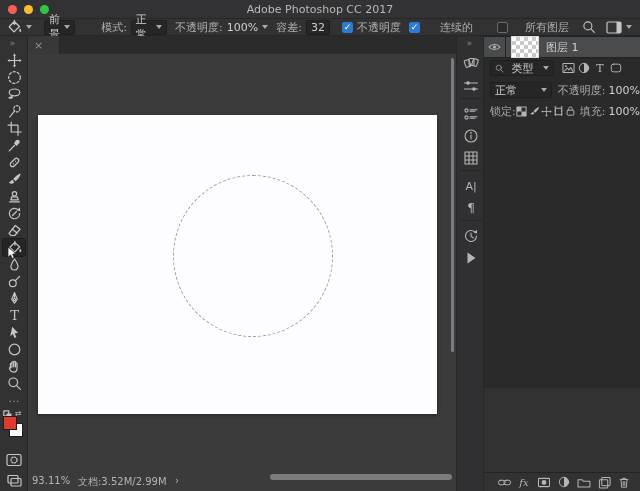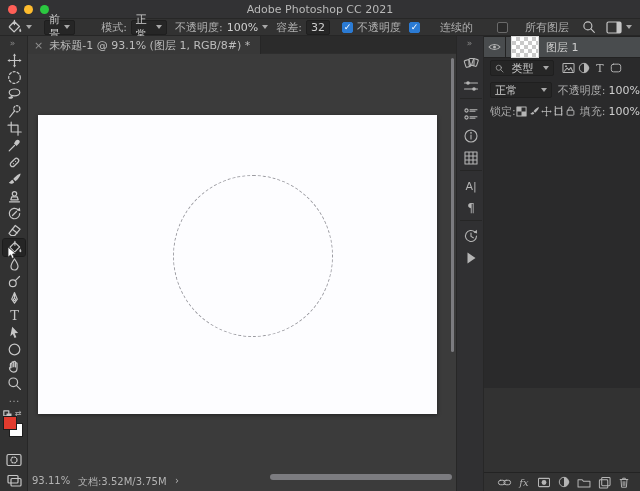--- a/index.html
+++ b/index.html
@@ -88,21 +88,21 @@
 </style>
 </head>
 <body>
 
 <div id="app">
 
   <div class="abs titlebar">
     <div class="abs tl" style="left:8px;background:#ff5f57"></div>
     <div class="abs tl" style="left:24px;background:#febc2e"></div>
     <div class="abs tl" style="left:40px;background:#2bc840"></div>
-    <div class="abs title">Adobe Photoshop CC 2021</div>
+    <div class="abs title">Adobe Photoshop CC 2017</div>
   </div>
 
   <div class="abs optionsbar">
     <div class="ob-item" style="margin-left:6px">
       <svg class="ic" width="16" height="16" viewBox="0 0 15 15">
         <path d="M7.9 1.3v3.9M3.2 7l4.6-4.6L12.6 7l-5 5.1-4.4-4.4z"></path>
         <path class="f" d="M13.2 8.6c.9 1.3 1.4 2.5 1 3.2-.3.6-1.2.6-1.6 0-.4-.7-.1-2 .6-3.2z"></path>
       </svg>
       <span class="caret"></span>
     </div>
@@ -148,21 +148,20 @@
         <rect x="1" y="1" width="14" height="11" rx="1.5"></rect>
         <rect class="f" x="10.5" y="1" width="4.5" height="11"></rect>
       </svg>
       <span class="caret"></span>
     </div>
   </div>
 
   <div class="abs tabstrip">
     <div class="abs doctab">
       <span class="close">×</span>
-      <span>未标题-1 @ 93.1% (图层 1, RGB/8#) *</span>
     </div>
   </div>
 
   <div class="abs toolbar">
     <div class="abs tb-head">»</div>
 
     <div class="abs tool" style="top:16px">
       <svg class="ic" width="15" height="15" viewBox="0 0 15 15">
         <path d="M7.5 2.5v10M2.5 7.5h10"></path>
         <path class="f" d="M7.5 .4L5.9 2.7h3.2zM7.5 14.6L5.9 12.3h3.2zM.4 7.5L2.7 5.9v3.2zM14.6 7.5L12.3 5.9v3.2z"></path>
@@ -312,21 +311,21 @@
     </svg>
   </div>
 
   <div class="abs main">
     <div class="abs canvas">
       <div class="abs ants"></div>
     </div>
     <div class="abs vscroll"></div>
     <div class="abs hscroll"></div>
     <div class="abs status" style="left:4px">93.11%</div>
-    <div class="abs status" style="left:50px">文档:3.52M/3.75M</div>
+    <div class="abs status" style="left:50px">文档:3.52M/2.99M</div>
     <div class="abs status" style="left:147px">›</div>
   </div>
 
   <div class="abs dock">
     <div class="abs dock-head">»</div>
 
     <div class="abs dock-ic" style="top:16px">
       <svg class="pic" width="16" height="16" viewBox="0 0 16 16">
         <rect x="2" y="6" width="5" height="7" rx="1" transform="rotate(-18 4.5 9.5)"></rect>
         <rect x="6" y="4.5" width="5" height="7" rx="1"></rect>

